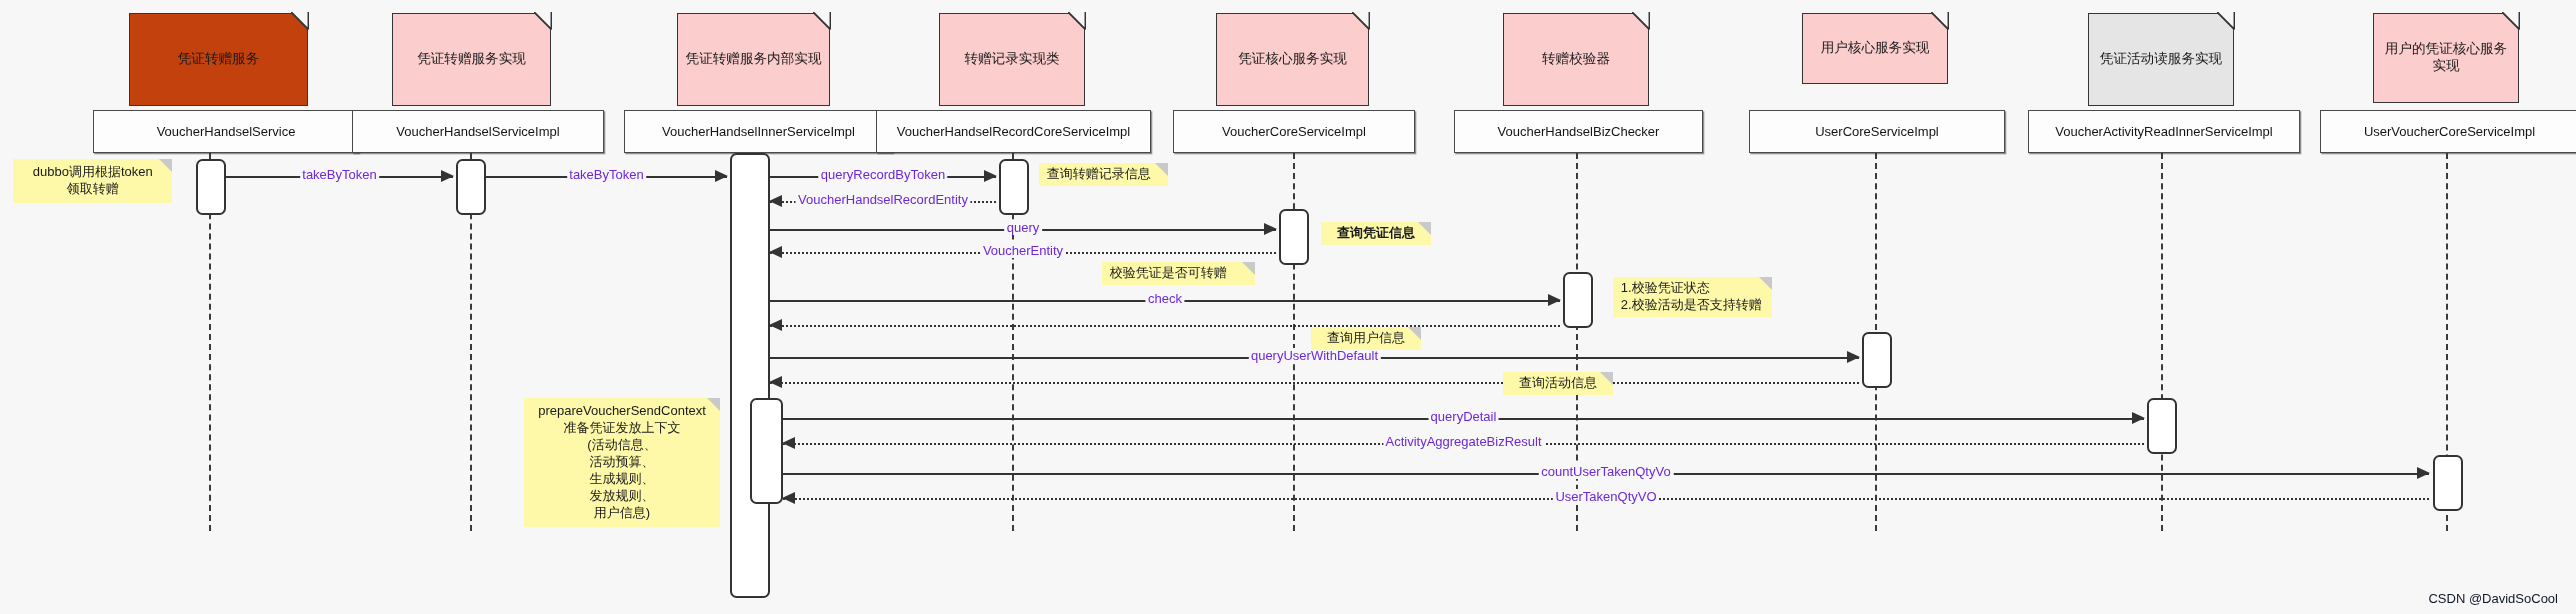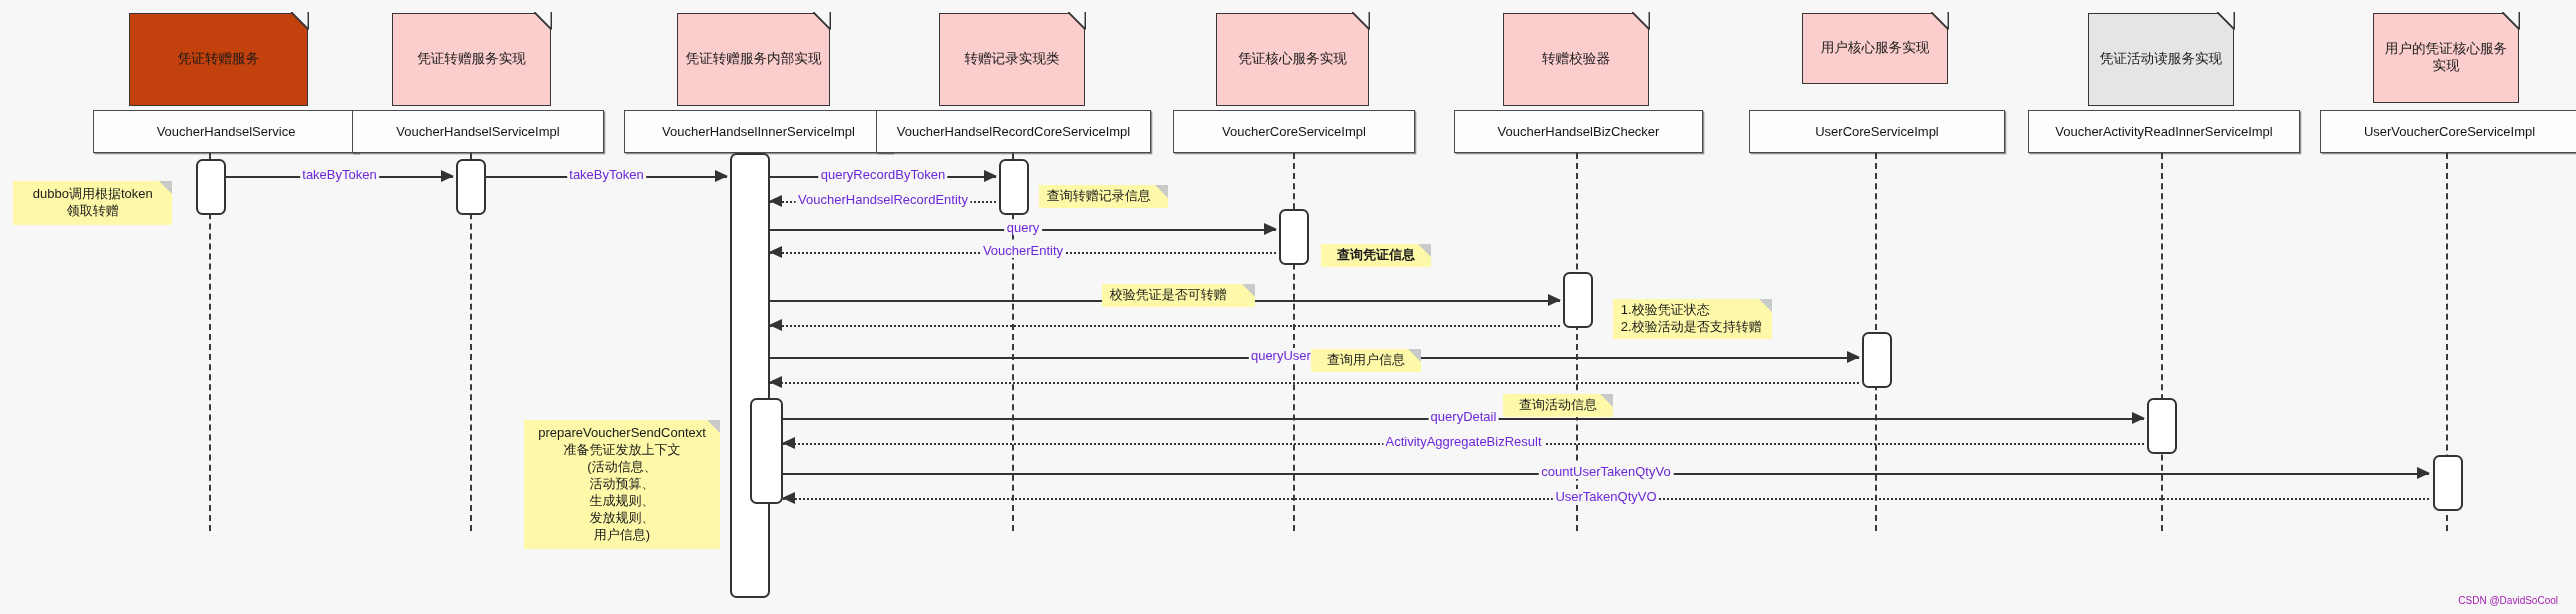--- a/index.html
+++ b/index.html
@@ -110,35 +110,34 @@
   .ynote{
     position:absolute;
     box-sizing:border-box;
     background:#fdf9a8;
     font-size:13px;
     color:#1a1a1a;
     line-height:1.3;
     padding:3.2px 7.8px;
     white-space:pre-line;
     z-index:6;
-    margin-top:22px;
   }
   .ynote .fold{
     position:absolute;top:0;right:0;
     width:0;height:0;
     border-left:13px solid transparent;
     border-top:13px solid #c9c9c9;
   }
   .ynote.big{text-align:center;padding:5.2px 9px;}
 
   
   .wm{
     position:absolute;
-    font-size:10px;
-    color:#a21caf;
+    font-size:13px;
+    color:#0f172a;
     z-index:9;
     white-space:nowrap;
   }
 </style>
 </head>
 <body>
 
 <div id="stage">
     <div class="pnote" style="left: 129px; top: 13.3px; width: 179px; height: 93px; background: #c2410c;">
       <span class="txt">凭证转赠服务</span>

